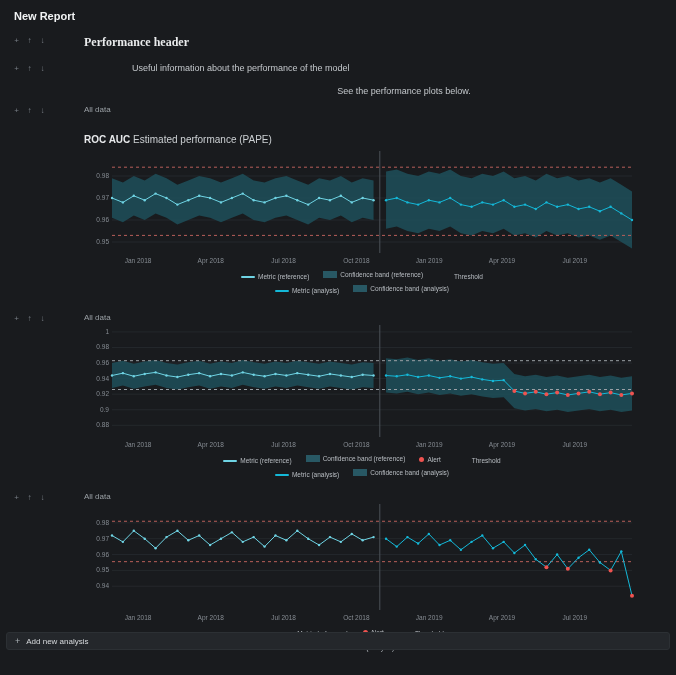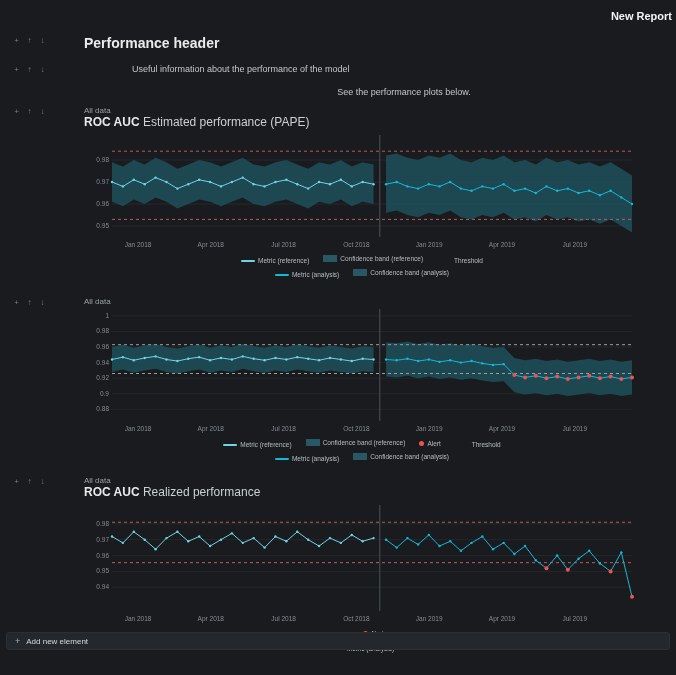--- a/index.html
+++ b/index.html
@@ -5,41 +5,41 @@
   html,body{margin:0;padding:0;}
   body{
     width:676px;height:675px;
     background:#191b1e;
     font-family:"Liberation Sans",sans-serif;
     color:#c7cbcf;
     position:relative;
     overflow:hidden;
   }
   .report-title{
-    padding:10px 4px 0 14px;
-    font-size:11px;font-weight:bold;color:#f1f3f4;text-align:right;
+    padding:10px 16px 0 14px;
+    font-size:11px;font-weight:bold;color:#f1f3f4;
   }
   .section{position:relative;padding-left:84px;}
   .controls{
     position:absolute;left:11px;top:0;
     display:flex;gap:2px;
   }
   .ctrl-btn{
     background:transparent;border:none;padding:0;
     width:11px;height:11px;line-height:11px;
     font-size:8px;color:#787f86;cursor:pointer;
   }
-  .md-header{font-size:14px;font-weight:bold;color:#e9ebec;}
+  .md-header{font-size:12px;font-weight:bold;color:#e9ebec;font-family:Liberation Serif, serif;}
   .md-paragraph{font-size:9px;color:#c3c7cb;margin:0;padding-left:48px;}
   .sec-header{margin-top:13px;}
   .sec-desc{margin-top:13px;}
   .sec-desc .md-paragraph + .md-paragraph{margin-top:13px;text-align:center;}
   .chart-section{margin-top:9px;}
   .chart-eyebrow{font-size:8px;color:#9aa0a5;}
-  .chart-title{font-size:12px;color:#ccd0d3;margin:0 0 3px 0;}
+  .chart-title{font-size:10px;color:#ccd0d3;margin:20px 0 3px 0;}
   .chart-title .metric{font-weight:bold;color:#e7e9eb;}
   svg.chart{display:block;}
   svg text{font-family:"Liberation Sans",sans-serif;}
   .legend{margin-top:2px;width:556px;text-align:center;}
   .legend-row{line-height:10px;}
   .legend-item{display:inline-flex;align-items:center;margin:0 7px;font-size:6.5px;color:#b9bec3;}
   .swatch{display:inline-block;width:14px;margin-right:3px;}
   .swatch.line{height:2px;border-radius:1px;}
   .swatch.band{height:7px;opacity:.9;}
   .swatch.dash{height:2px;background:none!important;}
@@ -304,24 +304,20 @@
     </div>
 </div>
 
 <div class="section chart-section" style="margin-top:12px;">
   <div class="controls">
     <button class="ctrl-btn">+</button>
     <button class="ctrl-btn">↑</button>
     <button class="ctrl-btn">↓</button>
   </div>
   <div class="chart-eyebrow">All data</div>
-  <div class="chart-title">
-    <span class="metric">ROC AUC</span>
-    <span>Realized performance</span>
-  </div>
   <svg class="chart" width="556" height="122">
       <line x1="28" x2="548" y1="85.23076923076935" y2="85.23076923076935" stroke="#24282c" stroke-width="1"></line>
       <text x="25" y="87.23076923076935" text-anchor="end" fill="#868c93" font-size="6.5">0.94</text>
       <line x1="28" x2="548" y1="69.3846153846155" y2="69.3846153846155" stroke="#24282c" stroke-width="1"></line>
       <text x="25" y="71.3846153846155" text-anchor="end" fill="#868c93" font-size="6.5">0.95</text>
       <line x1="28" x2="548" y1="53.53846153846162" y2="53.53846153846162" stroke="#24282c" stroke-width="1"></line>
       <text x="25" y="55.53846153846162" text-anchor="end" fill="#868c93" font-size="6.5">0.96</text>
       <line x1="28" x2="548" y1="37.69230769230775" y2="37.69230769230775" stroke="#24282c" stroke-width="1"></line>
       <text x="25" y="39.69230769230775" text-anchor="end" fill="#868c93" font-size="6.5">0.97</text>
       <line x1="28" x2="548" y1="21.846153846153875" y2="21.846153846153875" stroke="#24282c" stroke-width="1"></line>
@@ -405,14 +401,14 @@
         </span></div>
       <div class="legend-row"><span class="legend-item">
           <span class="swatch line" style="background: rgb(20, 184, 216);"></span>
           <span>Metric (analysis)</span>
         </span></div>
     </div>
 </div>
 
 <button class="add-bar">
   <span class="plus">+</span>
-  <span>Add new element</span>
+  <span>Add new analysis</span>
 </button>
 
 </body></html>

